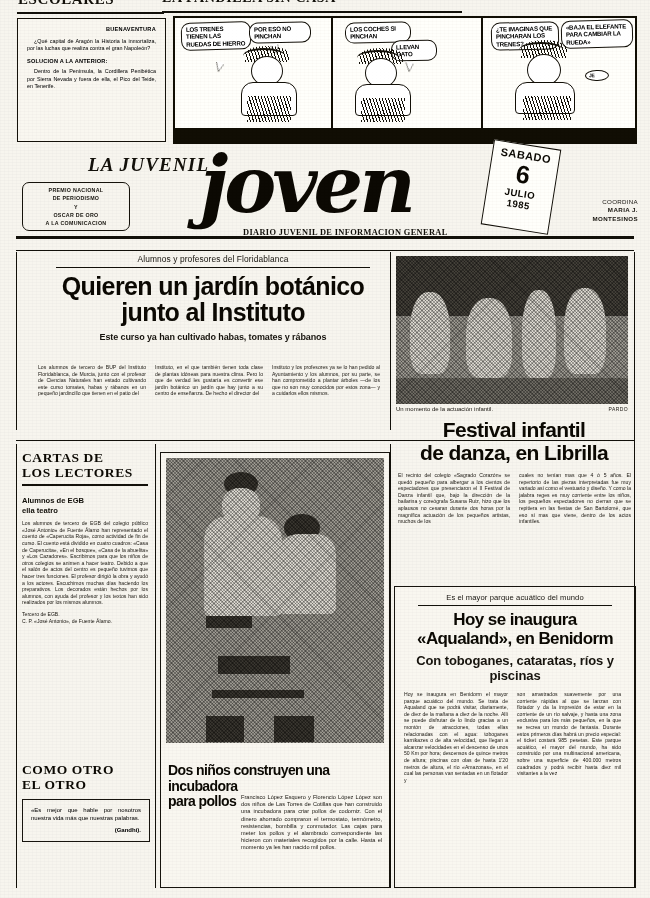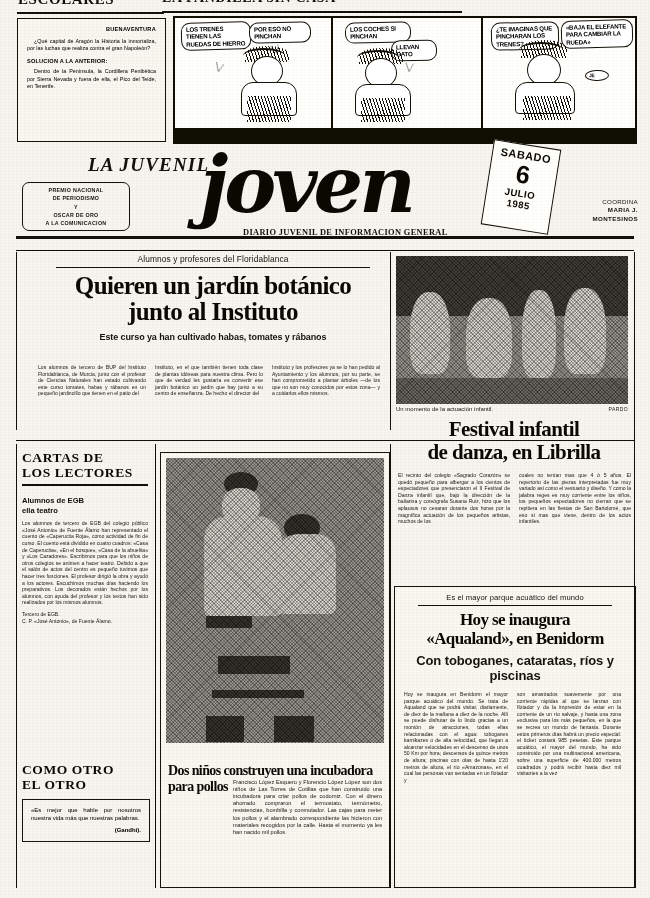--- a/index.html
+++ b/index.html
@@ -73,21 +73,21 @@
   .db-day{font-family:"Liberation Sans",sans-serif;font-weight:bold;font-size:25px;line-height:24px;margin-top:1px;}
   .db-mon{font-family:"Liberation Sans",sans-serif;font-weight:bold;font-size:9.6px;letter-spacing:.5px;margin-top:2px;}
   .db-yr{font-family:"Liberation Sans",sans-serif;font-weight:bold;font-size:9.6px;letter-spacing:.5px;}
   .coord{position:absolute;right:12px;top:58px;text-align:right;font-size:6.2px;line-height:8.4px;
          font-weight:bold;letter-spacing:.4px;color:#1b1812;}
   .coord .lbl{font-weight:normal;letter-spacing:.3px;}
   .mast-rule{position:absolute;left:16px;top:96px;width:618px;}
 
   
   .kicker{font-size:8.4px;text-align:center;color:#1b1812;letter-spacing:.1px;}
-  .hl1{font-family:Liberation Serif, serif;font-weight:bold;text-align:center;
+  .hl1{font-family:Liberation Sans, sans-serif;font-weight:bold;text-align:center;
        font-size:25px;line-height:26px;letter-spacing:-.6px;color:#100e08;}
   .deck{font-size:9px;font-weight:bold;text-align:center;color:#1b1812;letter-spacing:-.1px;}
 
   
   .photo{position:relative;overflow:hidden;background:#9a978f;}
   .photo:after{content:"";position:absolute;inset:0;
      background-image:repeating-linear-gradient(45deg,rgba(0,0,0,.30) 0 1px,transparent 1px 2.4px),
                       repeating-linear-gradient(-45deg,rgba(0,0,0,.26) 0 1px,transparent 1px 2.4px);}
   .ph-dark{position:absolute;background:#3b3832;border-radius:40% 40% 30% 30%;}
   .ph-lite{position:absolute;background:#d8d5cd;border-radius:45% 45% 28% 28%;}

